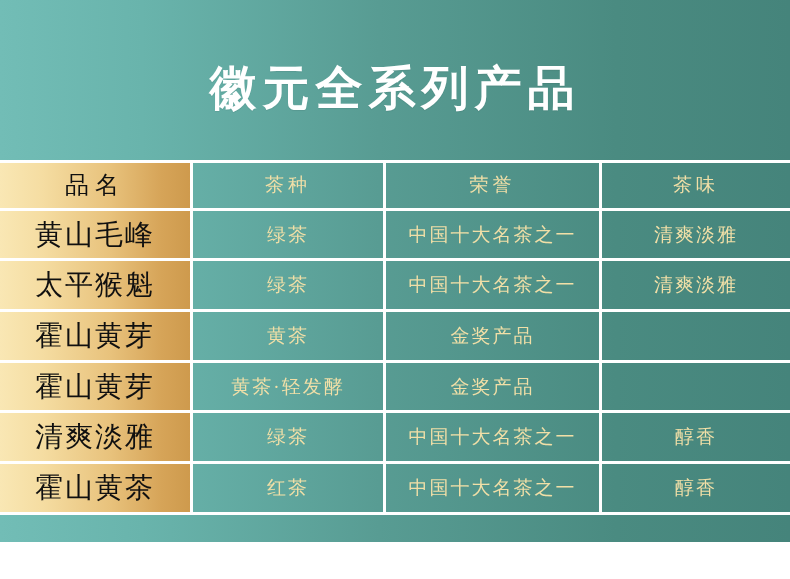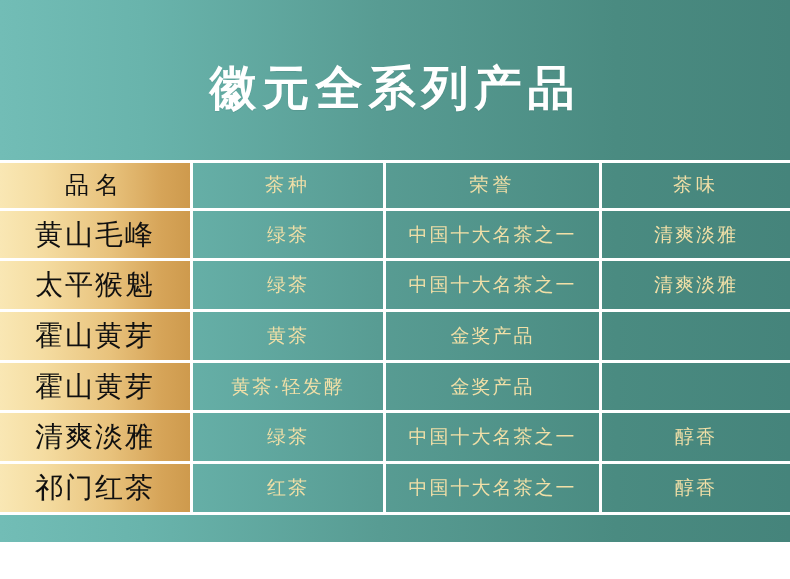--- a/index.html
+++ b/index.html
@@ -161,21 +161,21 @@
       </tr>
 
       <tr>
         <td class="cell-name">清爽淡雅</td>
         <td class="cell-teal">绿茶</td>
         <td class="cell-teal">中国十大名茶之一</td>
         <td class="cell-teal">醇香</td>
       </tr>
 
       <tr>
-        <td class="cell-name">祁门红茶</td>
+        <td class="cell-name">霍山黄茶</td>
         <td class="cell-teal">红茶</td>
         <td class="cell-teal">中国十大名茶之一</td>
         <td class="cell-teal">醇香</td>
       </tr>
     </tbody>
   </table>
 
 </div>
 
 </body></html>

